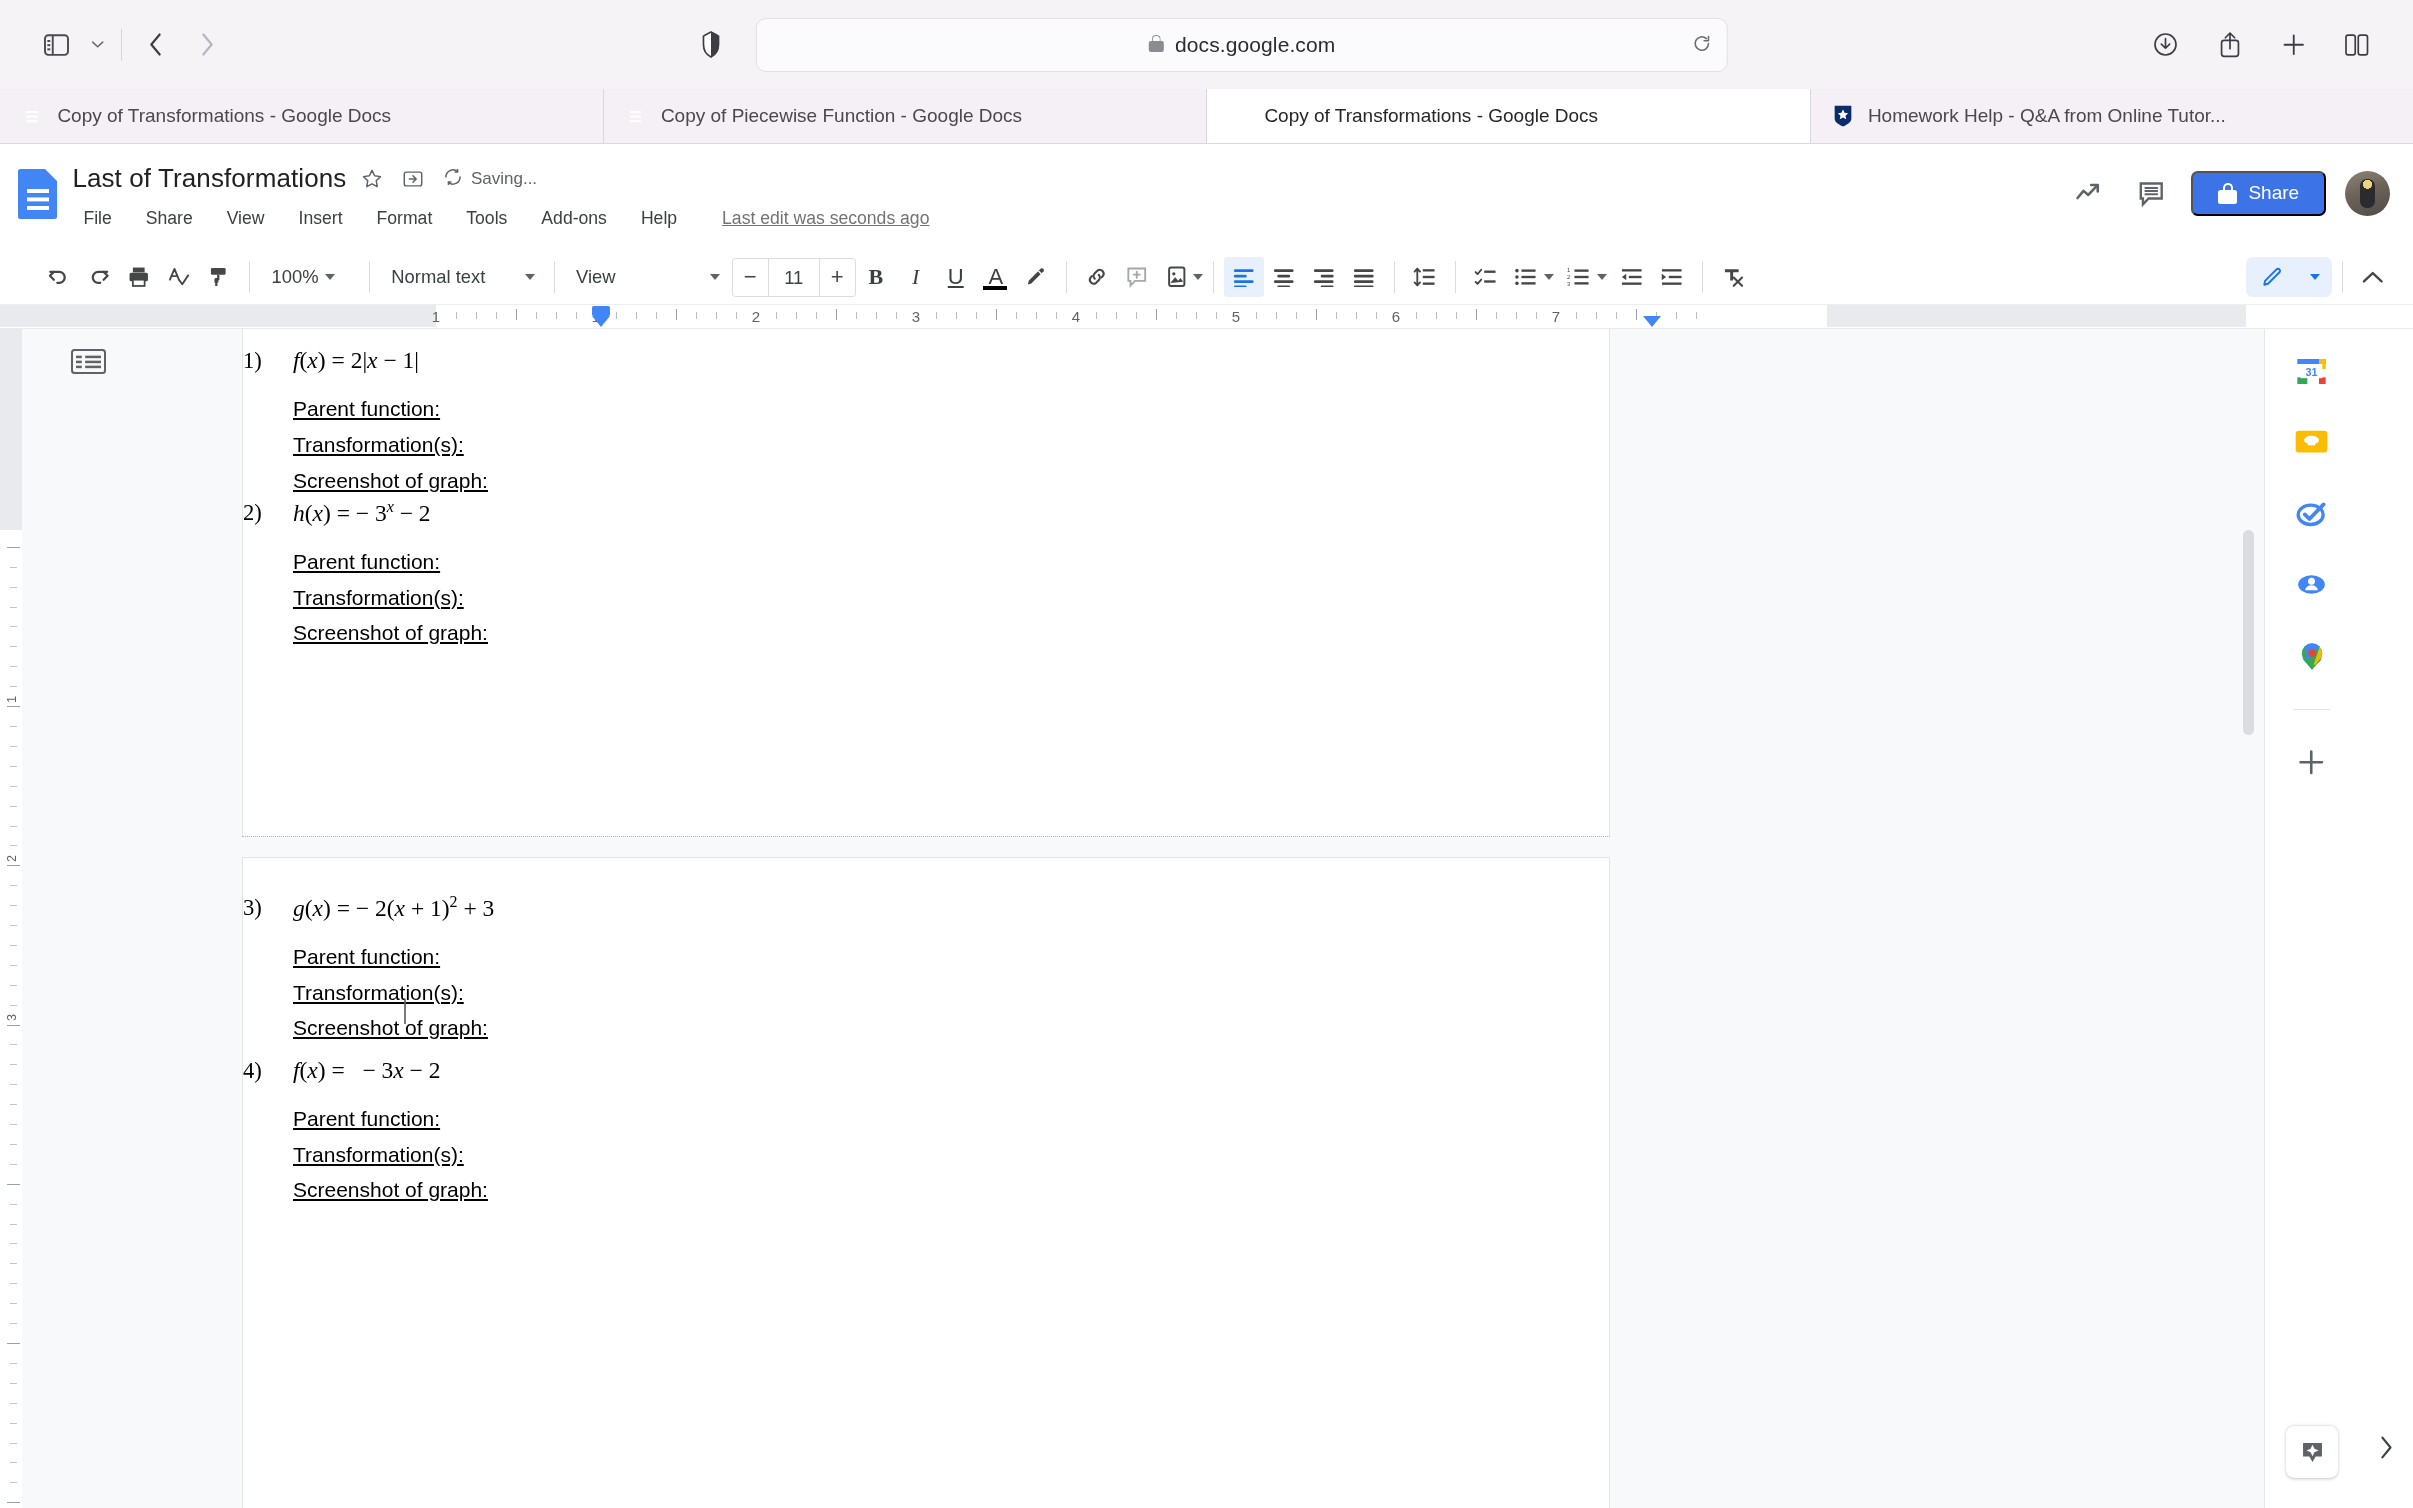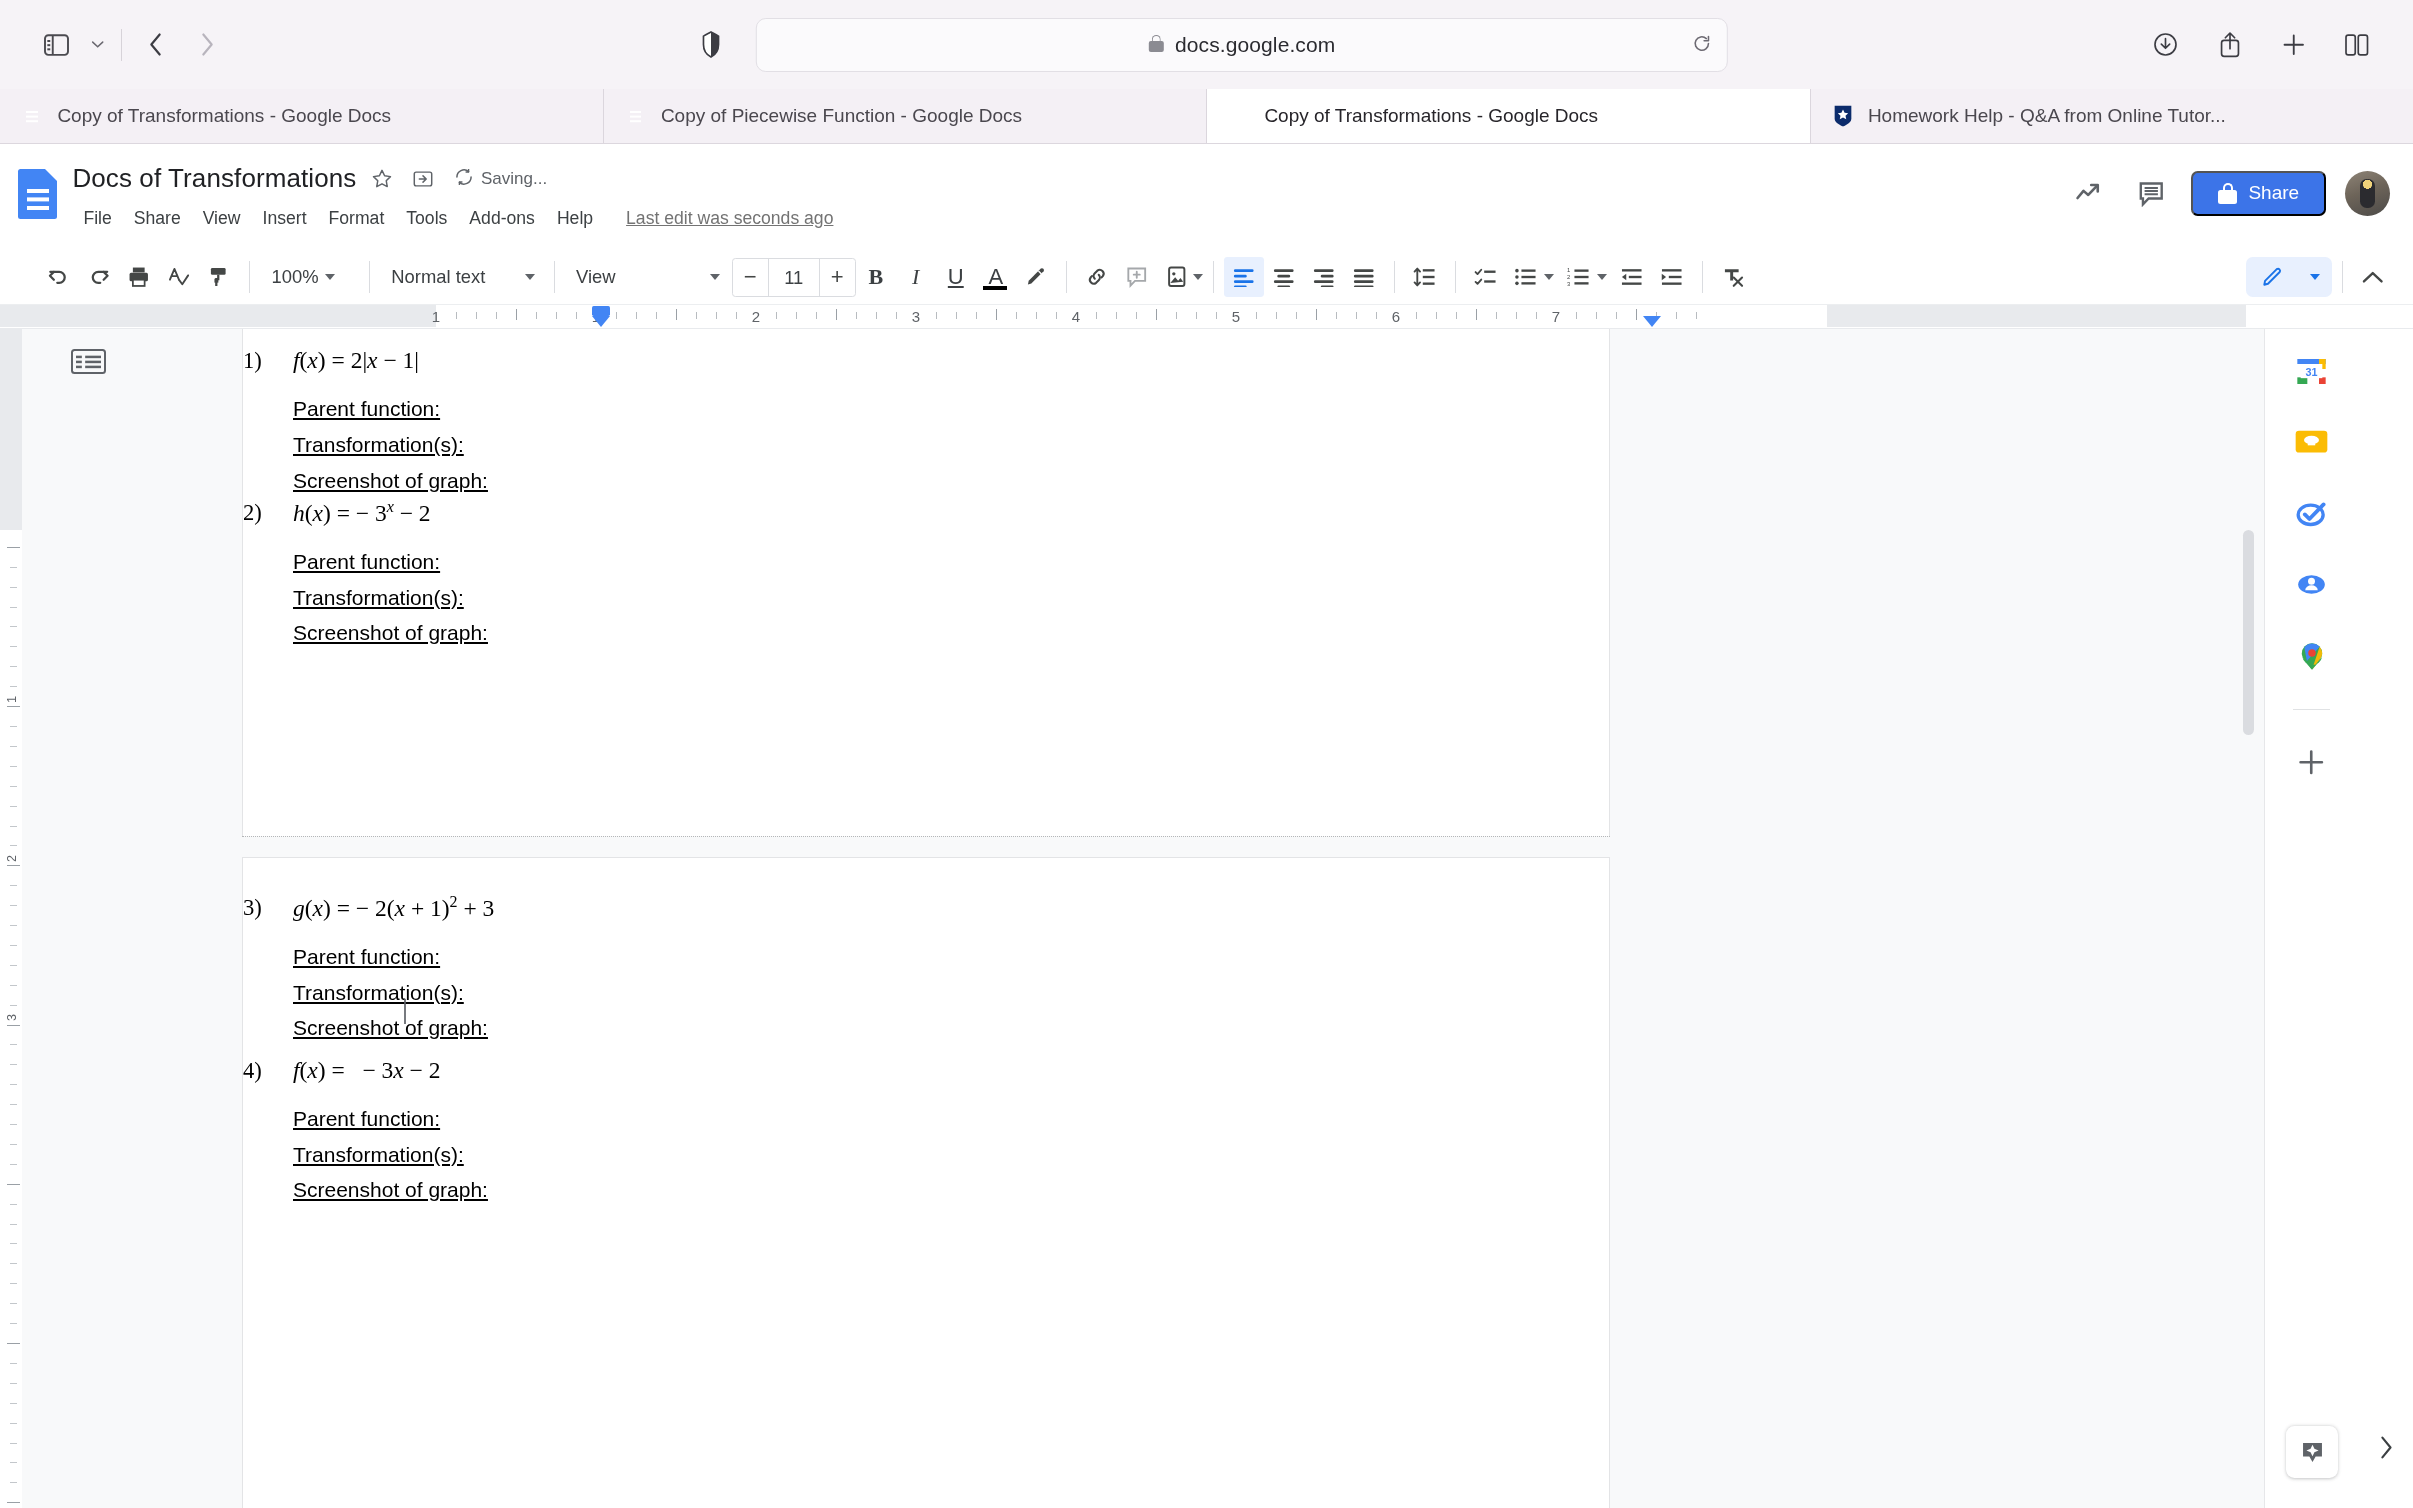--- a/index.html
+++ b/index.html
@@ -121,21 +121,21 @@
     background:#fff; box-shadow: 0 8.4px 0 #fff, 0 17px 0 #fff;
   }
   .title-block { display:flex; flex-direction:column; gap: 3.4px; padding-top: 3.4px;}
   .title-row { display:flex; align-items:center; gap: 11.7px; height: 39px;}
   .doc-title {
     font-size: 26px; color: #202124; font-weight: 400; letter-spacing:0.1px;
   }
   .title-icon { width: 28.5px; height: 28.5px; display:flex;align-items:center;justify-content:center;color:#5f6368;}
   .saving-wrap { display:flex;align-items:center; gap:7.5px; margin-left: 5px;}
   .saving-text { font-size: 17px; color:#5f6368; }
-  .menu-row { display:flex; align-items:center; gap: 0; height: 34px; }
+  .menu-row { display:flex; align-items:center; gap: 12px; height: 34px; }
   .menu-item {
     font-size: 17.6px; color:#3c4043; padding: 5px 11px; border-radius: 3.4px;
   }
   .last-edit {
     font-size: 17.6px; color:#737373; text-decoration: underline;
     margin-left: 22px;
   }
   .header-right {
     margin-left:auto; display:flex; align-items:center; gap: 18.4px;
     padding-top: 15px;
@@ -429,21 +429,21 @@
     </div>
   </div>
 
 <div class="docs-header">
   <div class="docs-logo">
       <div class="sheet"></div>
     </div>
 
   <div class="title-block">
     <div class="title-row">
-      <span class="doc-title">Docs of Transformations</span>
+      <span class="doc-title">Last of Transformations</span>
       <span class="title-icon">
         <svg width="22" height="22" viewBox="0 0 24 24">
             <path d="M12 2.6 l2.85 5.9 6.4.9 -4.64 4.5 1.1 6.4 -5.71-3.02 -5.71 3.02 1.1-6.4 -4.64-4.5 6.4-.9z" fill="none" stroke="#5f6368" stroke-width="1.6" stroke-linejoin="round"></path>
           </svg>
       </span>
       <span class="title-icon">
         <svg width="22" height="22" viewBox="0 0 24 24">
             <rect x="2.5" y="4.5" width="19" height="15" rx="2" fill="none" stroke="#5f6368" stroke-width="1.6"></rect>
             <path d="M8 12 h7 M12 8.6 L15.5 12 L12 15.4" fill="none" stroke="#5f6368" stroke-width="1.6" stroke-linecap="round" stroke-linejoin="round"></path>
           </svg>

